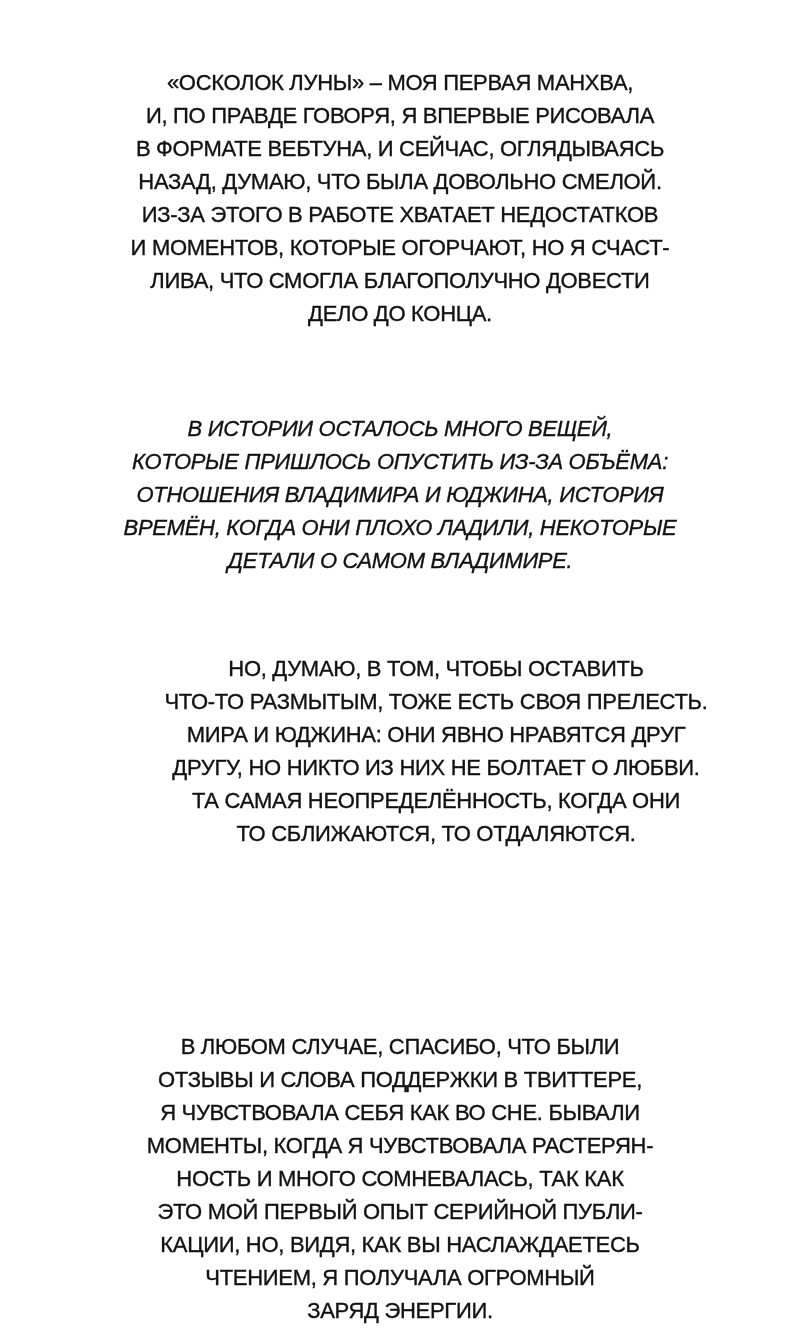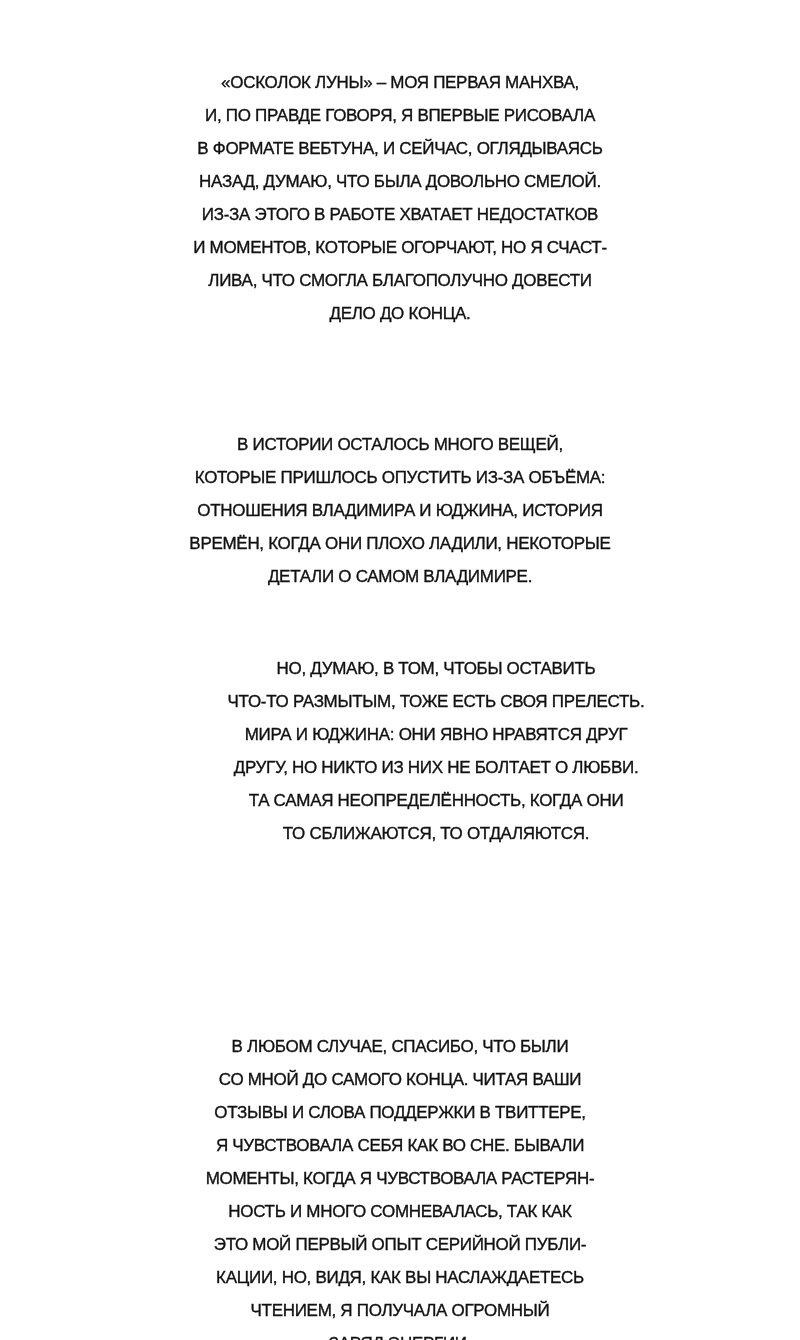--- a/index.html
+++ b/index.html
@@ -23,31 +23,31 @@
       background: #ffffff;
     }
     .para {
       position: absolute;
       left: 0;
       width: 800px;
       text-align: center;
     }
     .line {
       display: block;
-      font-size: 17px;
+      font-size: 22px;
       line-height: 33px;
       height: 33px;
       font-weight: 400;
       letter-spacing: -0.3px;
       white-space: nowrap;
       text-transform: uppercase;
       -webkit-text-stroke: 0.35px #111111;
     }
     #p1 { top: 66px; }
-    #p2 { top: 428px; }
+    #p2 { top: 412px; font-style: italic; }
     #p3 { top: 652px; padding-left: 36px; }
     #p4 { top: 1030px; }
   </style>
 </head>
 <body>
 
 <div class="page">
 
   <div class="para" id="p1">
     <span class="line">«ОСКОЛОК ЛУНЫ» – МОЯ ПЕРВАЯ МАНХВА,</span>
@@ -72,21 +72,20 @@
     <span class="line">НО, ДУМАЮ, В ТОМ, ЧТОБЫ ОСТАВИТЬ</span>
     <span class="line">ЧТО-ТО РАЗМЫТЫМ, ТОЖЕ ЕСТЬ СВОЯ ПРЕЛЕСТЬ.</span>
     <span class="line">МИРА И ЮДЖИНА: ОНИ ЯВНО НРАВЯТСЯ ДРУГ</span>
     <span class="line">ДРУГУ, НО НИКТО ИЗ НИХ НЕ БОЛТАЕТ О ЛЮБВИ.</span>
     <span class="line">ТА САМАЯ НЕОПРЕДЕЛЁННОСТЬ, КОГДА ОНИ</span>
     <span class="line">ТО СБЛИЖАЮТСЯ, ТО ОТДАЛЯЮТСЯ.</span>
   </div>
 
   <div class="para" id="p4">
     <span class="line">В ЛЮБОМ СЛУЧАЕ, СПАСИБО, ЧТО БЫЛИ</span>
-    <span class="line">СО МНОЙ ДО САМОГО КОНЦА. ЧИТАЯ ВАШИ</span>
     <span class="line">ОТЗЫВЫ И СЛОВА ПОДДЕРЖКИ В ТВИТТЕРЕ,</span>
     <span class="line">Я ЧУВСТВОВАЛА СЕБЯ КАК ВО СНЕ. БЫВАЛИ</span>
     <span class="line">МОМЕНТЫ, КОГДА Я ЧУВСТВОВАЛА РАСТЕРЯН-</span>
     <span class="line">НОСТЬ И МНОГО СОМНЕВАЛАСЬ, ТАК КАК</span>
     <span class="line">ЭТО МОЙ ПЕРВЫЙ ОПЫТ СЕРИЙНОЙ ПУБЛИ-</span>
     <span class="line">КАЦИИ, НО, ВИДЯ, КАК ВЫ НАСЛАЖДАЕТЕСЬ</span>
     <span class="line">ЧТЕНИЕМ, Я ПОЛУЧАЛА ОГРОМНЫЙ</span>
     <span class="line">ЗАРЯД ЭНЕРГИИ.</span>
   </div>
 

